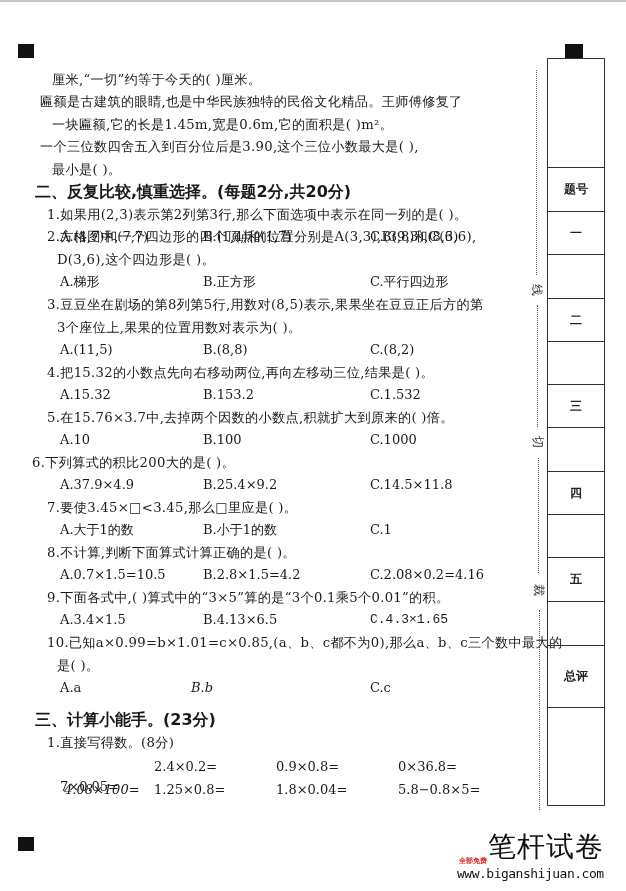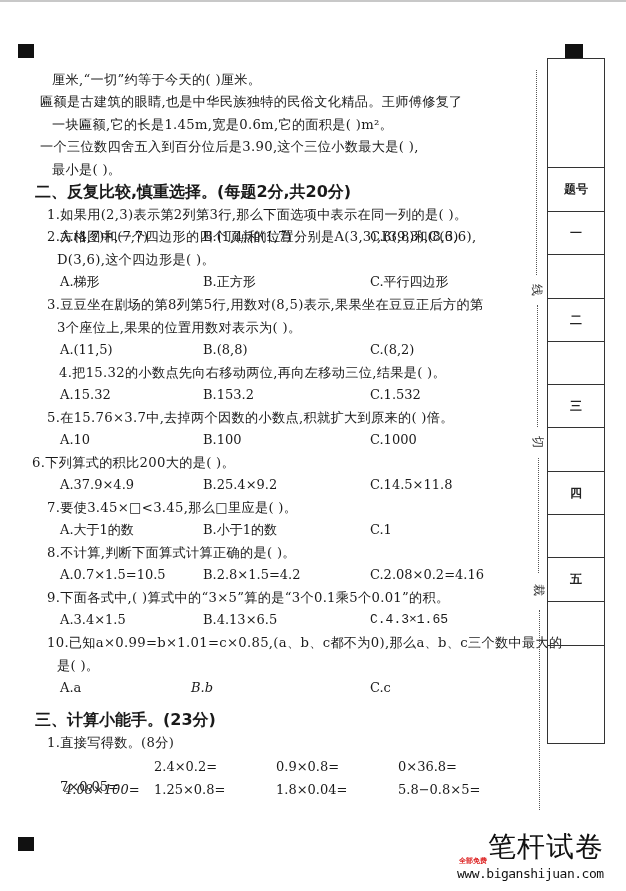--- a/index.html
+++ b/index.html
@@ -71,21 +71,21 @@
       <div class="line" style="left: 47px; top: 228px;">2.方格图中,一个四边形的四个顶点的位置分别是A(3,3),B(9,3),C(6,6),</div>
       <div class="line" style="left: 57px; top: 251px;">D(3,6),这个四边形是(        )。</div>
       <div class="opt" style="left: 60px; top: 273px;">A.梯形</div>
       <div class="opt" style="left: 203px; top: 273px;">B.正方形</div>
       <div class="opt" style="left: 370px; top: 273px;">C.平行四边形</div>
       <div class="line" style="left: 47px; top: 296px;">3.豆豆坐在剧场的第8列第5行,用数对(8,5)表示,果果坐在豆豆正后方的第</div>
       <div class="line" style="left: 57px; top: 319px;">3个座位上,果果的位置用数对表示为(        )。</div>
       <div class="opt" style="left: 60px; top: 341px;">A.(11,5)</div>
       <div class="opt" style="left: 203px; top: 341px;">B.(8,8)</div>
       <div class="opt" style="left: 370px; top: 341px;">C.(8,2)</div>
-      <div class="line" style="left: 47px; top: 364px; margin-left: 12px;">4.把15.32的小数点先向右移动两位,再向左移动三位,结果是(        )。</div>
+      <div class="line" style="left: 47px; top: 364px;">4.把15.32的小数点先向右移动两位,再向左移动三位,结果是(        )。</div>
       <div class="opt" style="left: 60px; top: 386px;">A.15.32</div>
       <div class="opt" style="left: 203px; top: 386px;">B.153.2</div>
       <div class="opt" style="left: 370px; top: 386px;">C.1.532</div>
       <div class="line" style="left: 47px; top: 409px;">5.在15.76×3.7中,去掉两个因数的小数点,积就扩大到原来的(        )倍。</div>
       <div class="opt" style="left: 60px; top: 431px;">A.10</div>
       <div class="opt" style="left: 203px; top: 431px;">B.100</div>
       <div class="opt" style="left: 370px; top: 431px;">C.1000</div>
       <div class="line" style="left: 32px; top: 454px;">6.下列算式的积比200大的是(        )。</div>
       <div class="opt" style="left: 60px; top: 476px;">A.37.9×4.9</div>
       <div class="opt" style="left: 203px; top: 476px;">B.25.4×9.2</div>
@@ -136,18 +136,19 @@
   <div class="score-cell" style="height:43px;">一</div>
   <div class="score-cell" style="height:44px;"></div>
   <div class="score-cell" style="height:43px;">二</div>
   <div class="score-cell" style="height:43px;"></div>
   <div class="score-cell" style="height:43px;">三</div>
   <div class="score-cell" style="height:44px;"></div>
   <div class="score-cell" style="height:43px;">四</div>
   <div class="score-cell" style="height:43px;"></div>
   <div class="score-cell" style="height:44px;">五</div>
   <div class="score-cell" style="height:44px;"></div>
+  <div class="score-cell" style="height:62px;">总评</div>
   <div class="score-cell" style="height:98px;"></div>
 </div>
 
 <div class="logo-title">笔杆试卷</div>
 <div class="logo-badge">全部免费</div>
 <div class="logo-url">www.biganshijuan.com</div>
 
 </body></html>

